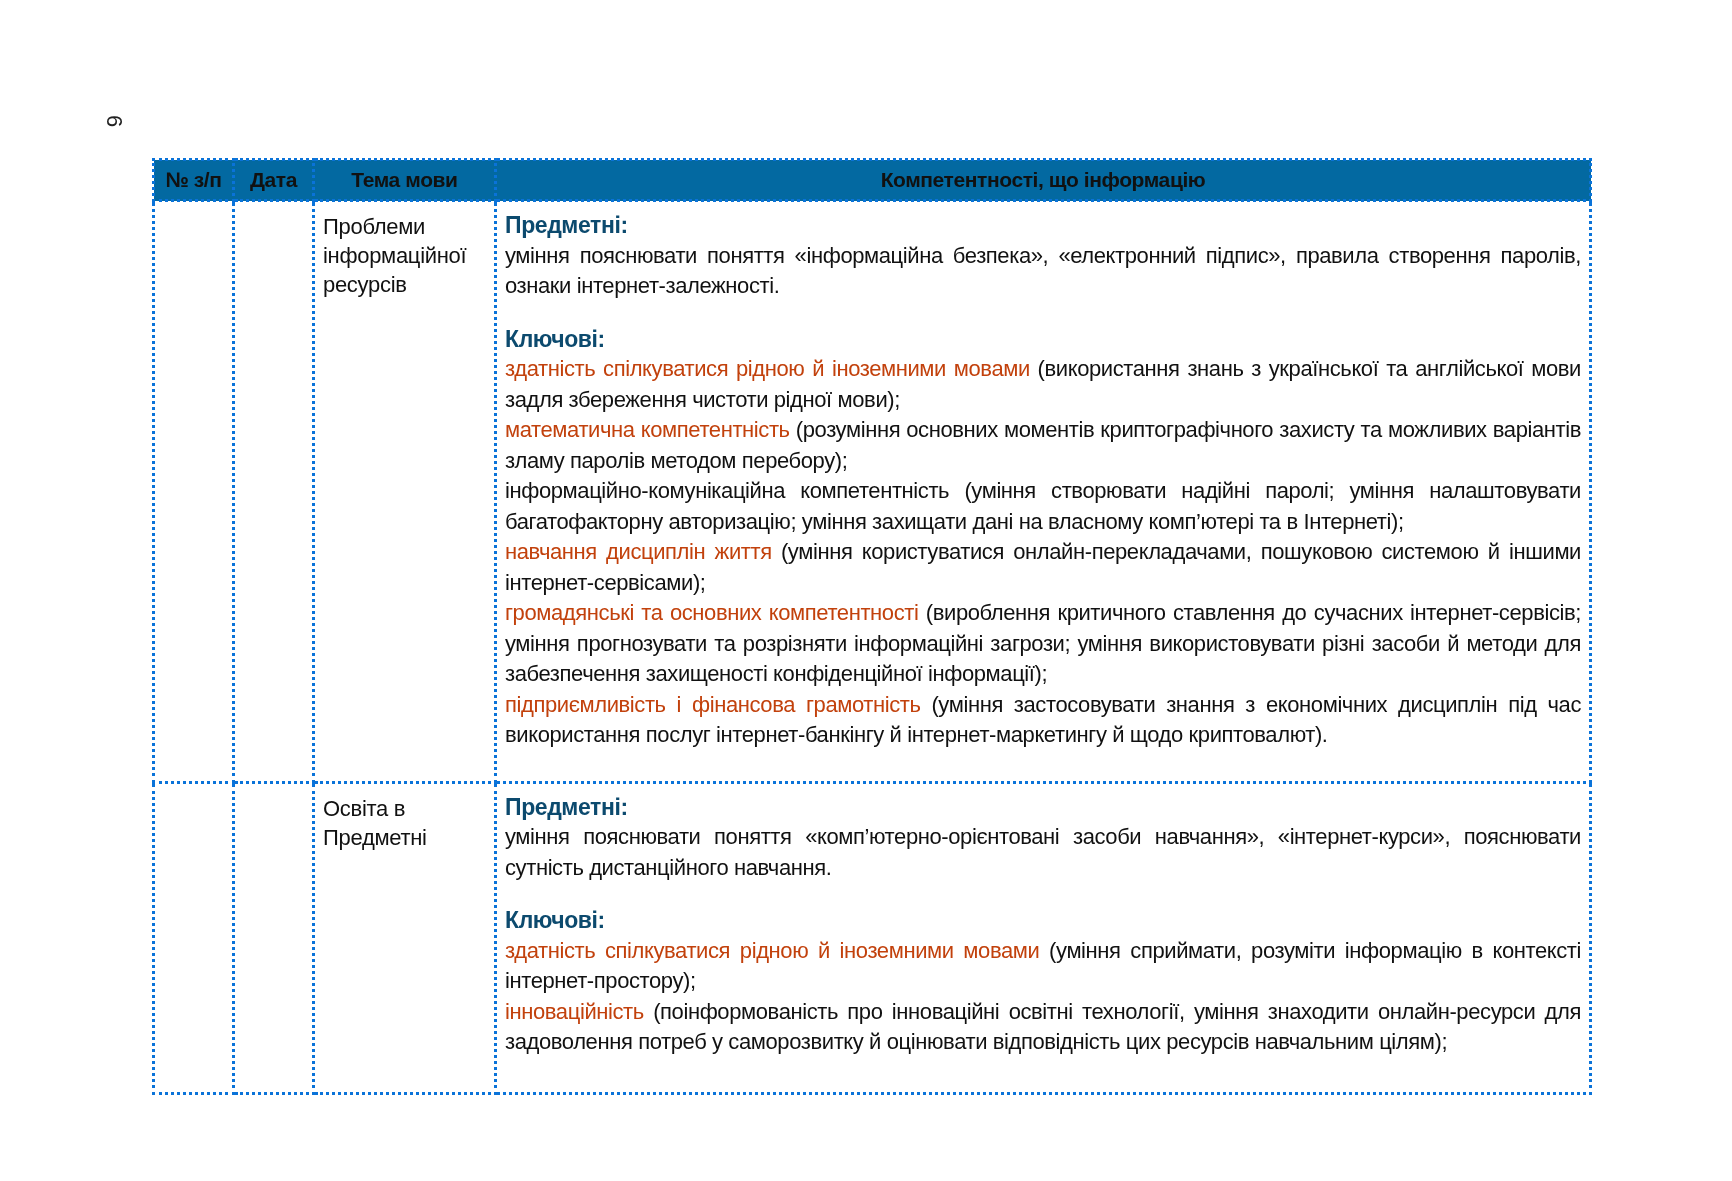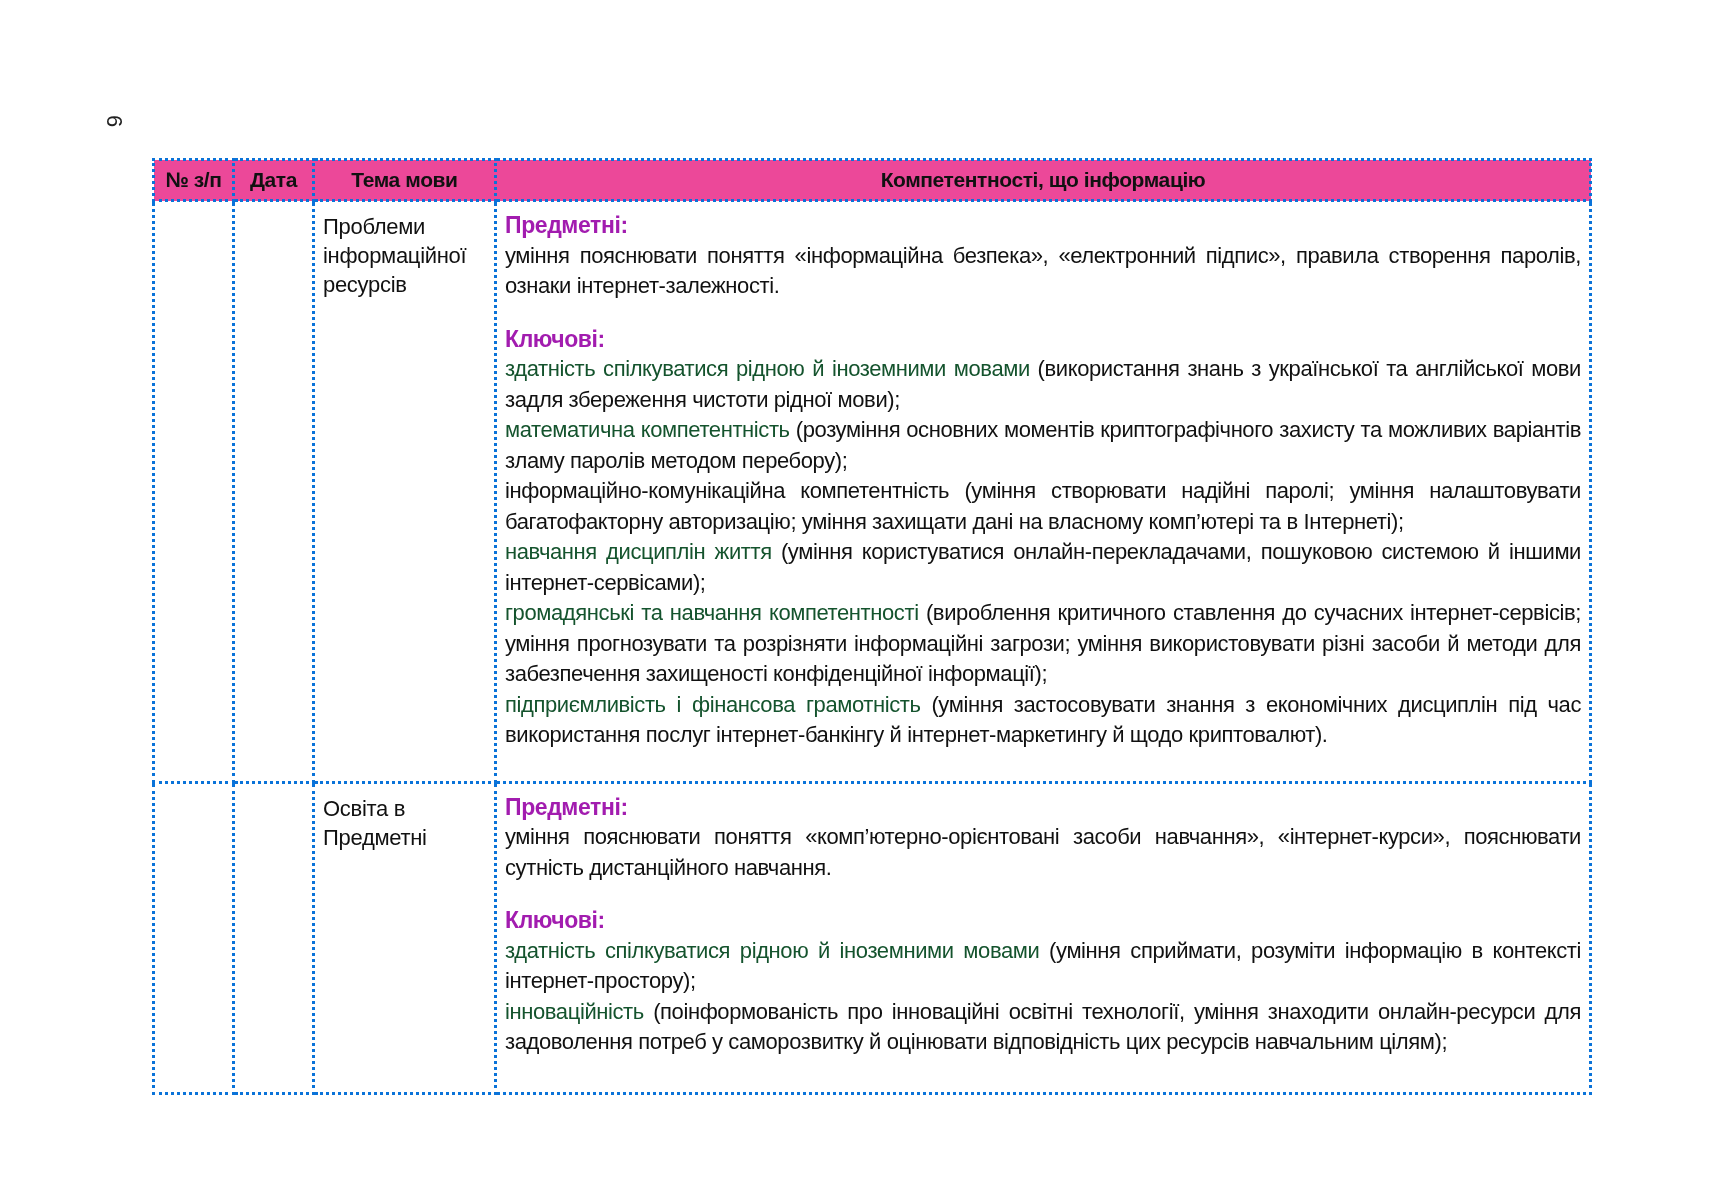--- a/index.html
+++ b/index.html
@@ -3,30 +3,30 @@
 <meta charset="utf-8">
 <style>
   html, body { margin: 0; padding: 0; background: #ffffff; }
   body { width: 1732px; height: 1181px; position: relative; overflow: hidden;
          font-family: "Liberation Sans", sans-serif; color: #111; }
   .page-num { position: absolute; left: 108px; top: 108px; font-size: 22px;
               transform: rotate(90deg); transform-origin: center; color: #222; }
   table.plan { position: absolute; left: 152px; top: 158px; width: 1440px;
                border-collapse: collapse; table-layout: fixed; }
   table.plan th, table.plan td { border: 3px dotted #0a73d9; vertical-align: top; }
-  table.plan th { background: #ec4899; font-weight: bold; font-size: 21px; height: 38px;
+  table.plan th { background: #0369a1; font-weight: bold; font-size: 21px; height: 38px;
                   padding: 0 4px; text-align: center; vertical-align: middle;
                   letter-spacing: -0.4px; }
   col.c1 { width: 80px; } col.c2 { width: 80px; } col.c3 { width: 182px; } col.c4 { width: auto; }
   td.topic { font-size: 22px; line-height: 29px; padding: 10px 6px 0 8px; letter-spacing: -0.3px; }
   td.comp { font-size: 22px; line-height: 30.5px; padding: 8px 8px 30px 8px;
             text-align: justify; letter-spacing: -0.4px; }
-  .sec-title { color: #a21caf; font-weight: bold; font-size: 23px; display: block; }
+  .sec-title { color: #0c4a6e; font-weight: bold; font-size: 23px; display: block; }
   .sec-title.key { margin-top: 22px; }
-  .hl { color: #14532d; }
+  .hl { color: #c2410c; }
   tr.row2 td.comp { padding-bottom: 34px; }
 </style>
 </head>
 <body>
 
 <div class="page-num">6</div>
 
 <table class="plan">
   <colgroup>
       <col class="c1">
@@ -48,21 +48,21 @@
       <td></td>
       <td class="topic">Проблеми інформаційної ресурсів</td>
       <td class="comp">
         <span class="sec-title">Предметні:</span>
         <span>уміння пояснювати поняття «інформаційна безпека», «електронний підпис», правила створення паролів, ознаки інтернет-залежності.</span>
         <span class="sec-title key">Ключові:</span>
         <div><span class="hl">здатність спілкуватися рідною й іноземними мовами</span><span> (використання знань з української та англійської мови задля збереження чистоти рідної мови);</span></div>
         <div><span class="hl">математична компетентність</span><span> (розуміння основних моментів криптографічного захисту та можливих варіантів зламу паролів методом перебору);</span></div>
         <div><span class="hl"></span><span>інформаційно-комунікаційна компетентність (уміння створювати надійні паролі; уміння налаштовувати багатофакторну авторизацію; уміння захищати дані на власному комп’ютері та в Інтернеті);</span></div>
         <div><span class="hl">навчання дисциплін життя</span><span> (уміння користуватися онлайн-перекладачами, пошуковою системою й іншими інтернет-сервісами);</span></div>
-        <div><span class="hl">громадянські та навчання компетентності</span><span> (вироблення критичного ставлення до сучасних інтернет-сервісів; уміння прогнозувати та розрізняти інформаційні загрози; уміння використовувати різні засоби й методи для забезпечення захищеності конфіденційної інформації);</span></div>
+        <div><span class="hl">громадянські та основних компетентності</span><span> (вироблення критичного ставлення до сучасних інтернет-сервісів; уміння прогнозувати та розрізняти інформаційні загрози; уміння використовувати різні засоби й методи для забезпечення захищеності конфіденційної інформації);</span></div>
         <div><span class="hl">підприємливість і фінансова грамотність</span><span> (уміння застосовувати знання з економічних дисциплін під час використання послуг інтернет-банкінгу й інтернет-маркетингу й щодо криптовалют).</span></div>
       </td>
     </tr>
     <tr class="row2">
       <td></td>
       <td></td>
       <td class="topic">Освіта в Предметні</td>
       <td class="comp">
         <span class="sec-title">Предметні:</span>
         <span>уміння пояснювати поняття «комп’ютерно-орієнтовані засоби навчання», «інтернет-курси», пояснювати сутність дистанційного навчання.</span>

